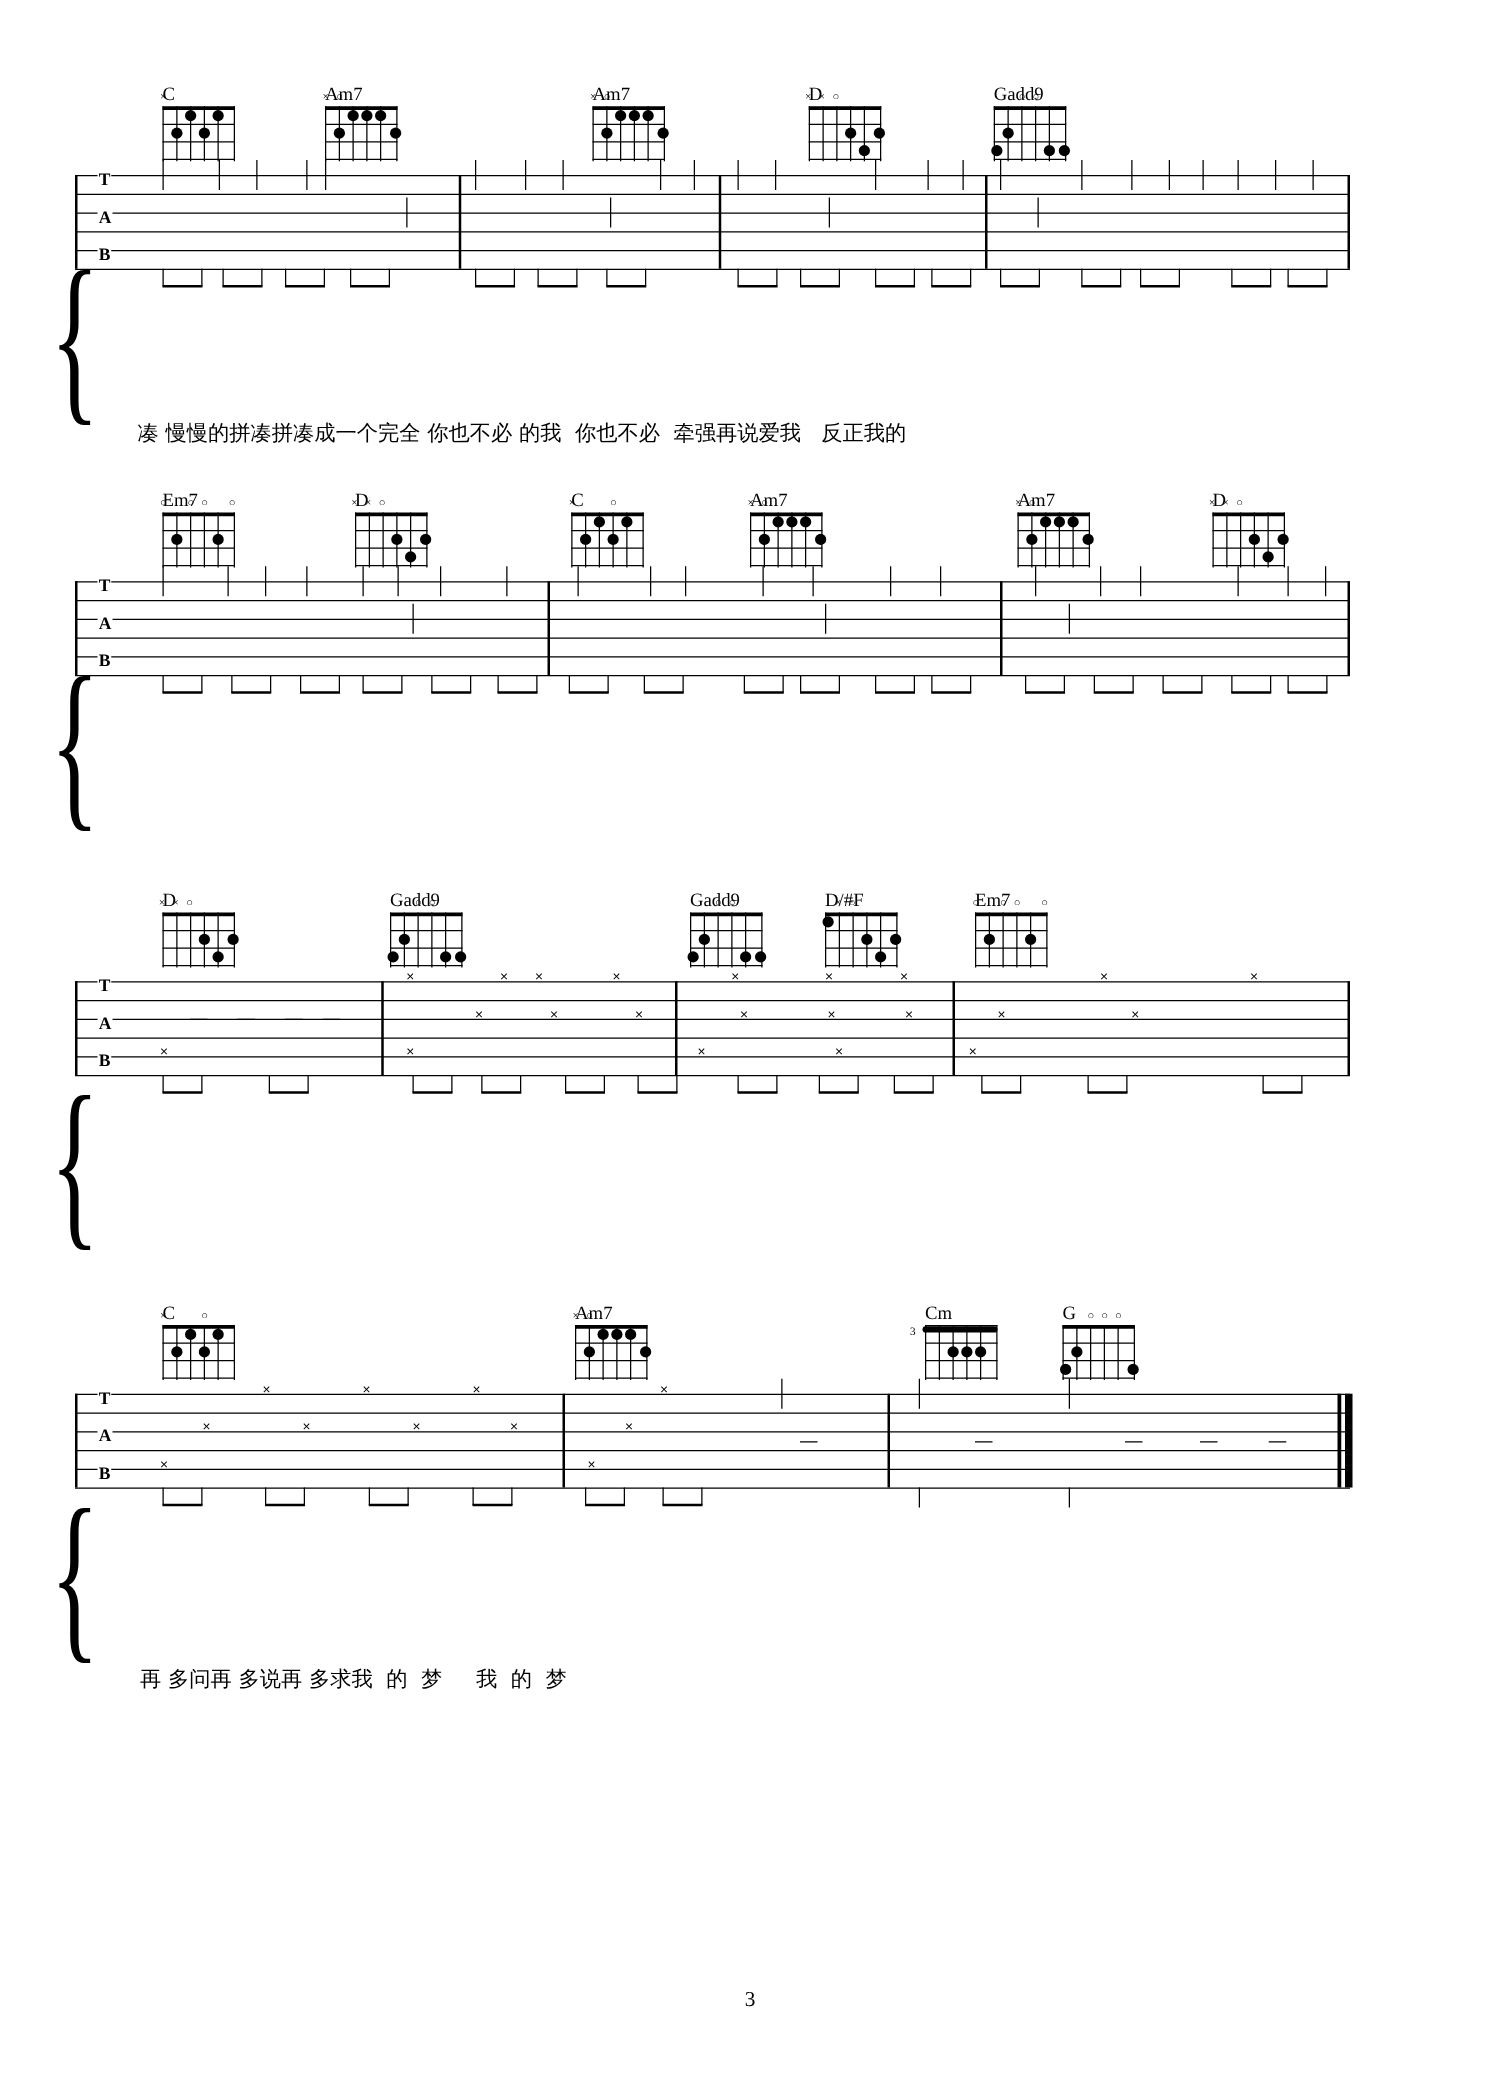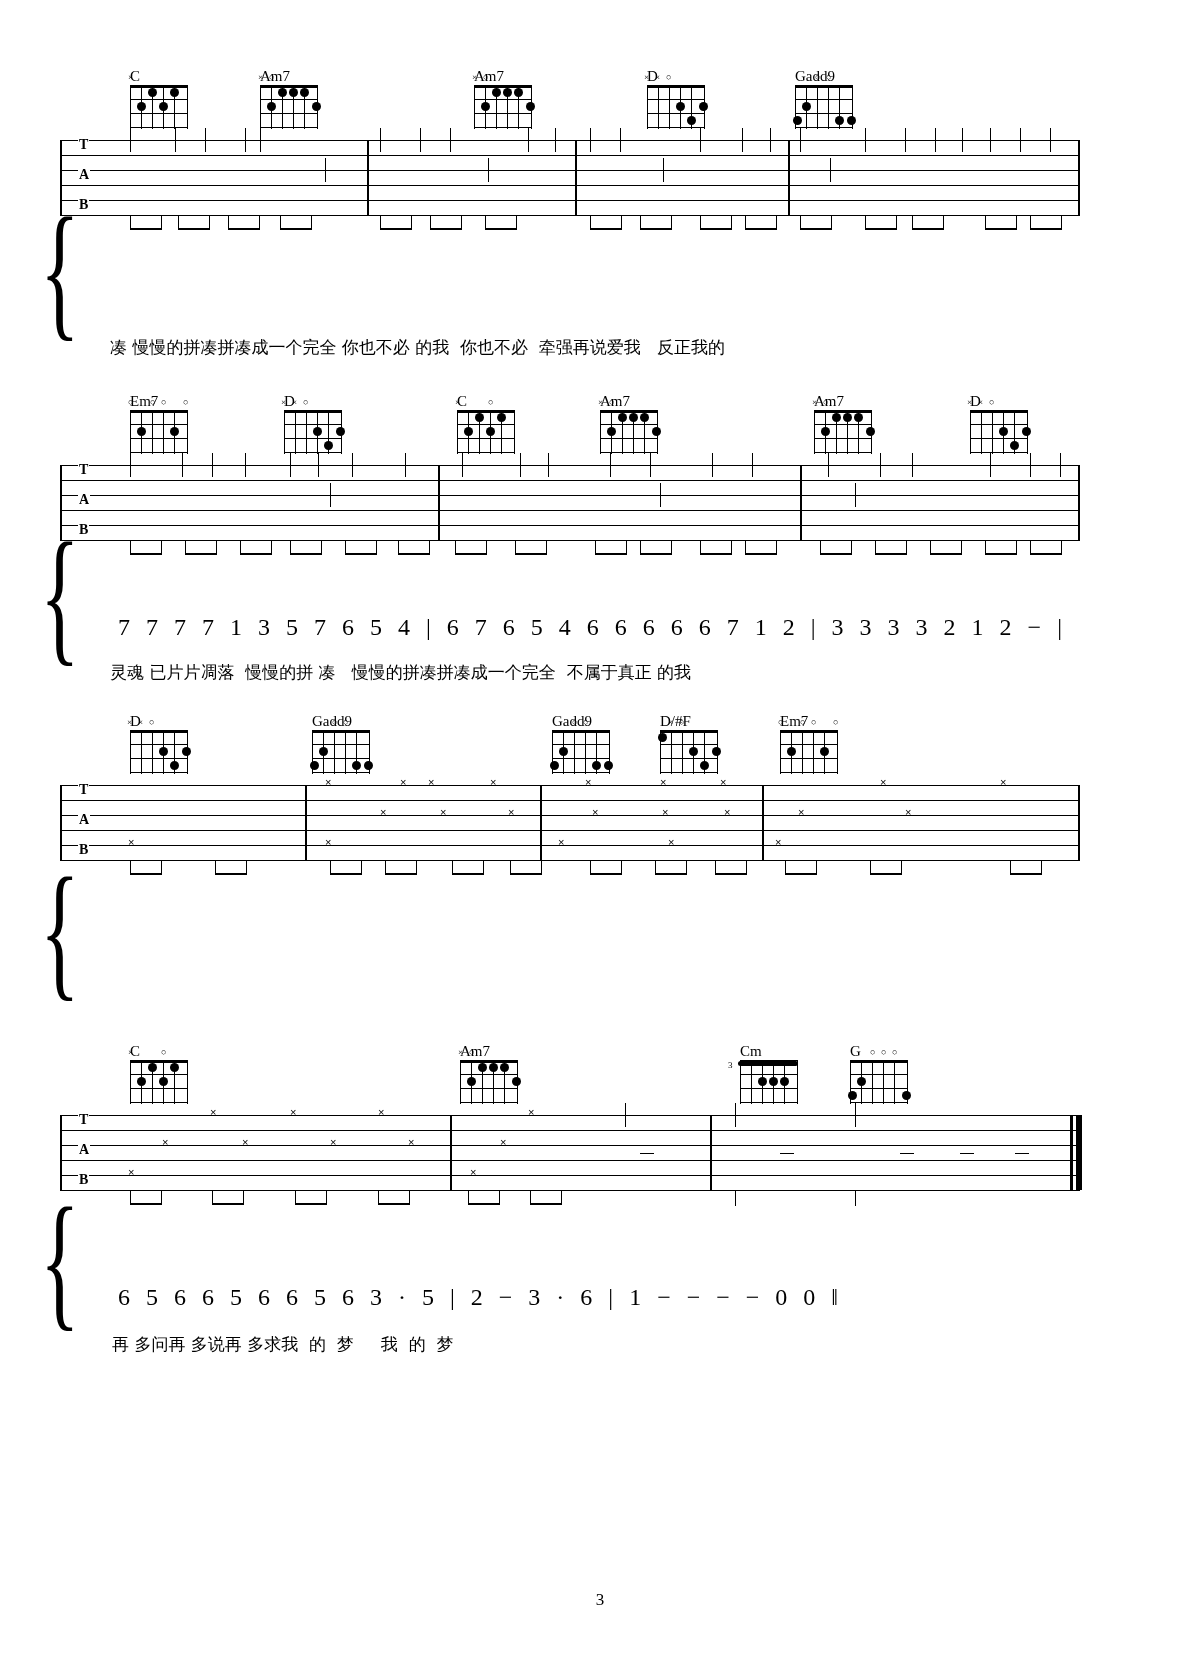--- a/index.html
+++ b/index.html
@@ -481,24 +481,20 @@
       <div class="stemv" style="left:930px;top:75px;height:14px"></div>
         <div class="stemv" style="left:961px;top:75px;height:14px"></div>
       <div class="beam" style="left:985px;top:88px;width:32px;height:1.6px"></div>
       <div class="stemv" style="left:985px;top:75px;height:14px"></div>
         <div class="stemv" style="left:1016px;top:75px;height:14px"></div>
       <div class="beam" style="left:1030px;top:88px;width:32px;height:1.6px"></div>
       <div class="stemv" style="left:1030px;top:75px;height:14px"></div>
         <div class="stemv" style="left:1061px;top:75px;height:14px"></div>
     </div>
 
-    <div class="numrow" style="position:absolute;left:0;top:230px;width:1200px;">
-      <div class="num" style="left:118px;top:0;letter-spacing:5px;">7 7 7 7 1 3 5   7 6 5 4 | 6   7 6 5 4 6 6 6 6 6 7 1 2 | 3 3 3 3 2 1 2  −  |</div>
-    </div>
-    <div class="lyr" style="left:110px;top:278px;">灵魂 已片片凋落  慢慢的拼 凑   慢慢的拼凑拼凑成一个完全  不属于真正 的我</div>
   </div>
 
   <div class="system" style="position:absolute;left:0;top:705px;width:1200px;height:320px;">
     <div class="brace" style="left:40px;top:150px;">{</div>
 
     <div class="chords" style="position:absolute;left:0;top:8px;width:1200px;">
       <div class="chord" style="left:128px;top:0;">
         <div class="cname">D</div>
         <div class="grid">
           <div class="nut"></div>
@@ -825,20 +821,17 @@
       <div class="beam" style="left:468px;top:88px;width:32px;height:1.6px"></div>
       <div class="stemv" style="left:468px;top:75px;height:14px"></div>
         <div class="stemv" style="left:499px;top:75px;height:14px"></div>
       <div class="beam" style="left:530px;top:88px;width:32px;height:1.6px"></div>
       <div class="stemv" style="left:530px;top:75px;height:14px"></div>
         <div class="stemv" style="left:561px;top:75px;height:14px"></div>
       <div class="stemv" style="left:735px;top:75px;height:16px"></div>
       <div class="stemv" style="left:855px;top:75px;height:16px"></div>
     </div>
 
-    <div class="numrow" style="position:absolute;left:0;top:250px;width:1200px;">
-      <div class="num" style="left:118px;top:0;letter-spacing:5px;">6 5 6 6 5 6 6 5 6 3 · 5 | 2 − 3 ·  6 | 1 − − − − 0  0 ‖</div>
-    </div>
     <div class="lyr" style="left:112px;top:300px;">再 多问再 多说再 多求我  的  梦     我  的  梦</div>
   </div>
 
   <div class="pagenum" style="top:1590px;">3</div>
 </div>
 
 </body></html>

